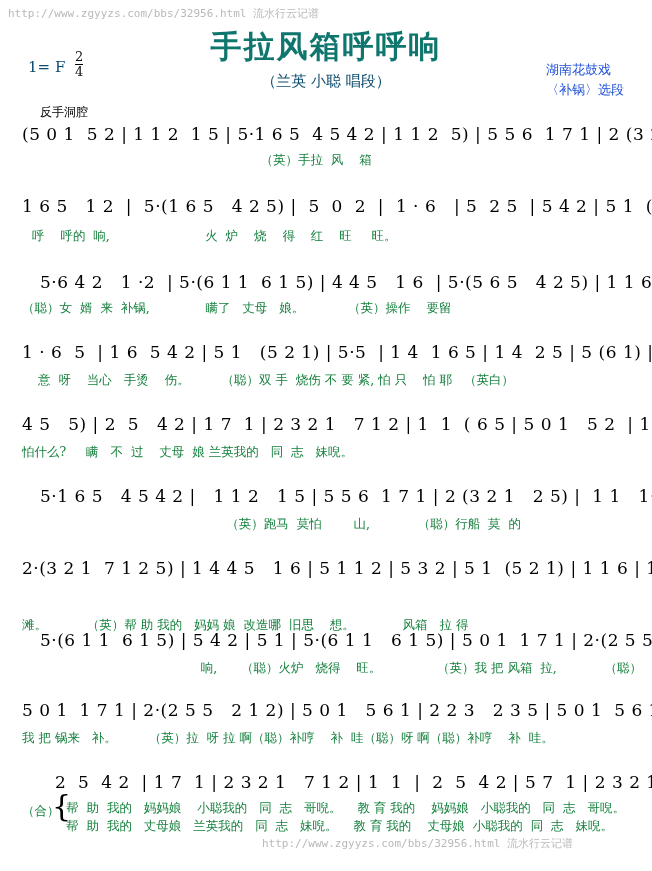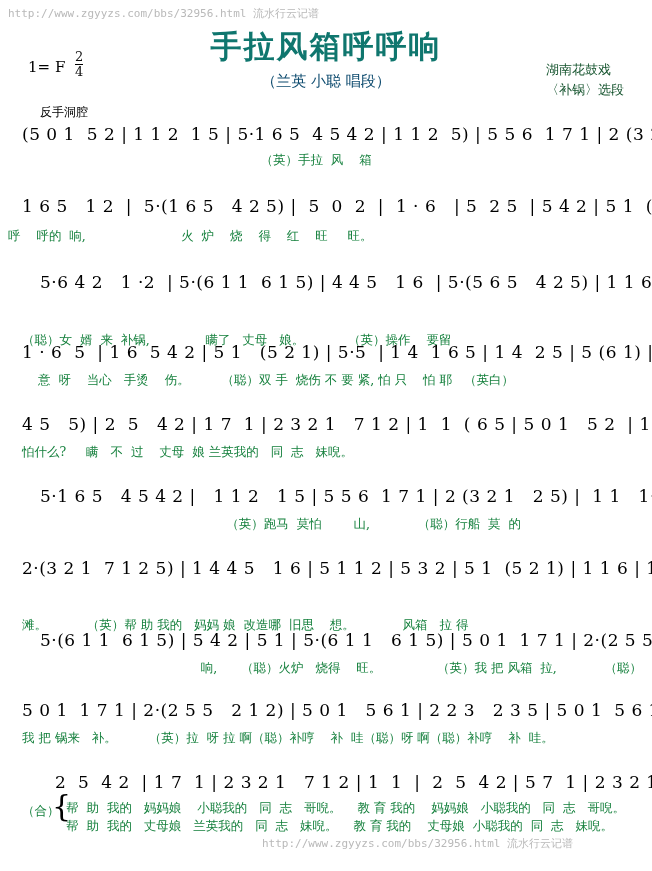--- a/index.html
+++ b/index.html
@@ -35,38 +35,38 @@
     position:absolute;top:72px;left:0;width:652px;
     text-align:center;
     font-family:"DejaVu Serif","Liberation Serif",serif;
     font-size:15px;
     color:#0c4a6e;
   }
   .keysig{
     position:absolute;left:28px;top:58px;
     font-family:"DejaVu Serif","Liberation Serif",serif;
     font-size:15px;
-    color:#000000;
+    color:#0c4a6e;
   }
   .meter{
     position:absolute;left:75px;top:50px;
     font-family:"DejaVu Serif","Liberation Serif",serif;
     font-size:13px;
     text-align:center;
     line-height:1.05;
   }
   .meter .num{display:block;}
   .meter .den{display:block;border-top:1px solid #000;}
   .credit{
     position:absolute;right:28px;top:60px;
     text-align:left;
     font-family:Liberation Serif, serif;
     font-size:13px;
     line-height:1.5;
-    color:#14532d;
+    color:#1d4ed8;
   }
   .marking{
     position:absolute;left:40px;top:104px;
     font-family:Liberation Sans, sans-serif;
     font-size:12px;
     color:#000;
   }
 
   .staff{position:absolute;left:0;top:0;width:652px;}
   .notes{
@@ -114,28 +114,28 @@
   <div class="line" style="left:22px;top:124px;width:620px;">
     <div class="notes">(5 0 1  5 2 | 1 1 2  1 5 | 5·1 6 5  4 5 4 2 | 1 1 2  5) | 5 5 6  1 7 1 | 2 (3 2 1   2 5) |</div>
   </div>
   <div class="line" style="left:22px;top:152px;width:620px;">
     <div class="lyr">                                                            （英）手拉  风    箱</div>
   </div>
 
   <div class="line" style="left:22px;top:196px;width:620px;">
     <div class="notes">1 6 5   1 2  |  5·(1 6 5   4 2 5) |  5  0  2  |  1 · 6   | 5  2 5  | 5 4 2 | 5 1  (5 2 1) |</div>
   </div>
-  <div class="line" style="left:8px;top:228px;width:620px;">
+  <div class="line" style="left:32px;top:228px;width:620px;">
     <div class="lyr">呼    呼的  响,                        火  炉    烧    得    红    旺     旺。</div>
   </div>
 
   <div class="line" style="left:40px;top:272px;width:600px;">
     <div class="notes">5·6 4 2   1 ·2  | 5·(6 1 1  6 1 5) | 4 4 5   1 6  | 5·(5 6 5   4 2 5) | 1 1 6   1 2 |</div>
   </div>
-  <div class="line" style="left:22px;top:300px;width:620px;margin-top:32px;">
+  <div class="line" style="left:22px;top:300px;width:620px;">
     <div class="lyr">（聪）女  婿  来  补锅,              瞒了   丈母   娘。           （英）操作    要留</div>
   </div>
 
   <div class="line" style="left:22px;top:342px;width:620px;">
     <div class="notes">1 · 6  5  | 1 6  5 4 2 | 5 1   (5 2 1) | 5·5  | 1 4  1 6 5 | 1 4  2 5 | 5 (6 1) |</div>
   </div>
   <div class="line" style="left:22px;top:372px;width:620px;margin-left:16px;">
     <div class="lyr">意  呀    当心   手烫    伤。        （聪）双 手  烧伤 不 要 紧, 怕 只    怕 耶   （英白）</div>
   </div>
 

